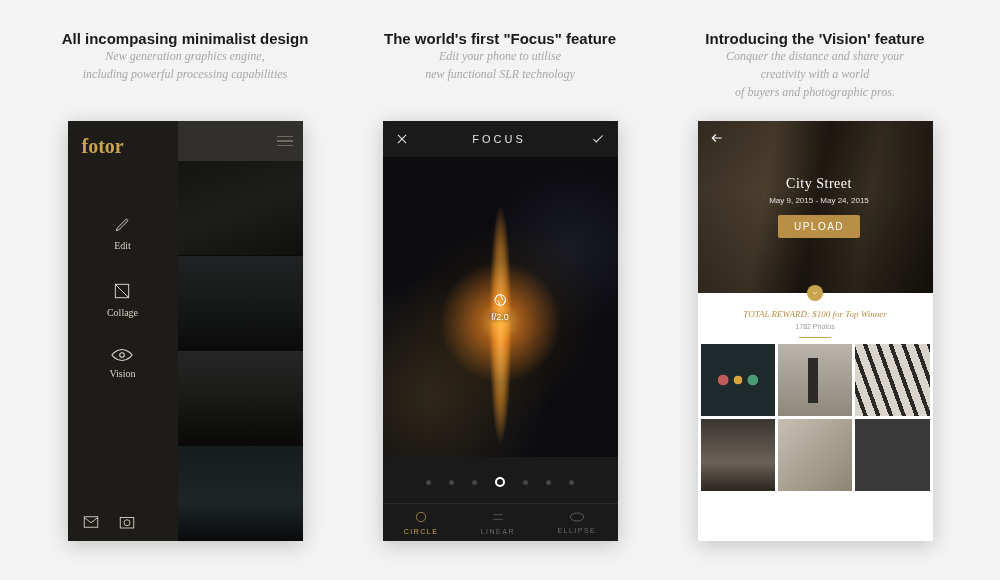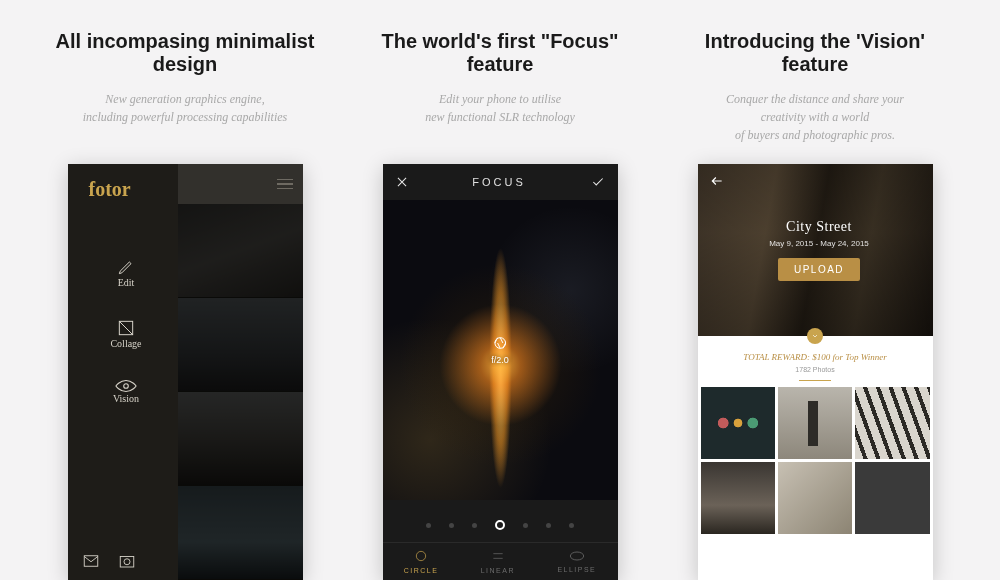--- a/index.html
+++ b/index.html
@@ -13,26 +13,26 @@
     padding: 30px 40px 0 40px;
     overflow: hidden;
   }
   .panel {
     width: 290px;
     display: flex;
     flex-direction: column;
     align-items: center;
   }
   .panel-title {
-    font-size: 20px;
+    font-size: 15px;
     font-weight: 600;
     color: #1a1a1a;
     text-align: center;
     font-family: -apple-system, Helvetica, Arial, sans-serif;
-    margin-bottom: 14px;
+    margin-bottom: 0;
   }
   .panel-sub {
     font-size: 12px;
     color: #a8a8a8;
     text-align: center;
     line-height: 1.5;
     font-family: Georgia, serif;
     font-style: italic;
     margin-bottom: 20px;
     min-height: 54px;
@@ -47,21 +47,20 @@
   }
 
   
   .p1-side {
     position: absolute;
     left: 0; top: 0;
     width: 110px; height: 100%;
     background: #1e1c18;
     display: flex;
     flex-direction: column;
-    padding-left: 7px;
   }
   .p1-logo {
     color: #c9a44e;
     font-family: Georgia, serif;
     font-weight: bold;
     font-size: 20px;
     padding: 14px 0 0 14px;
   }
   .p1-nav {
     margin-top: 56px;
@@ -71,20 +70,21 @@
     align-items: center;
   }
   .p1-nav-item {
     color: #d6d2c8;
     font-size: 10px;
     font-family: Georgia, serif;
     text-align: center;
     display: flex;
     flex-direction: column;
     align-items: center;
+    gap: 6px;
   }
   .p1-nav-item svg { stroke: #d6d2c8; fill: none; stroke-width: 1.2; }
   .p1-bottom {
     position: absolute;
     left: 0; bottom: 0;
     width: 110px;
     padding: 10px 14px;
     display: flex;
     gap: 18px;
   }

